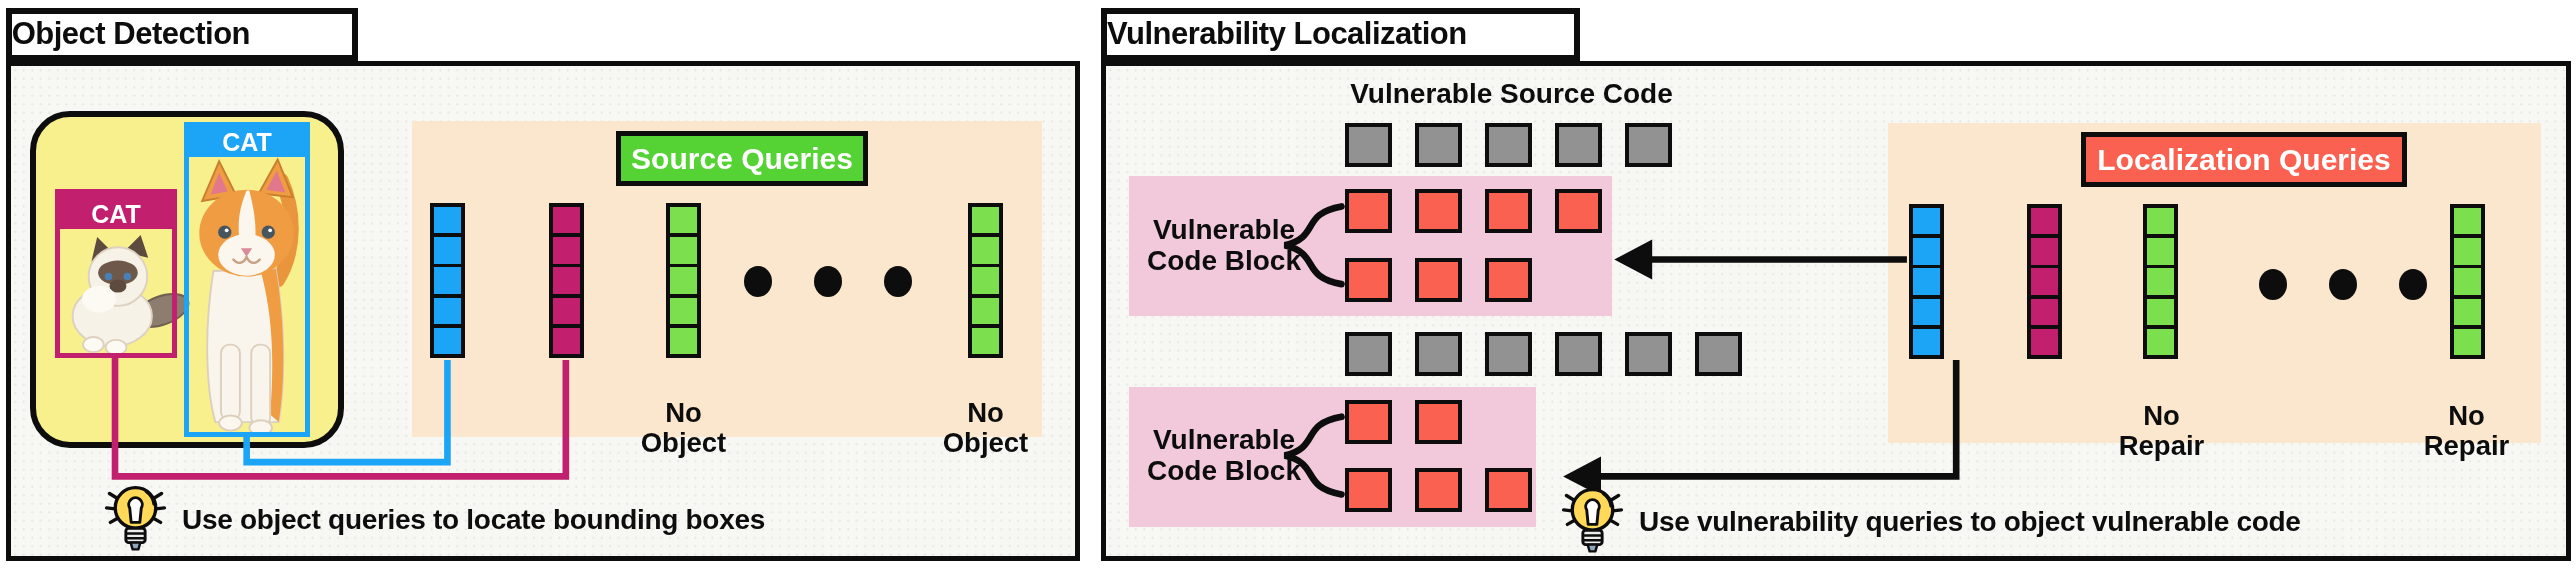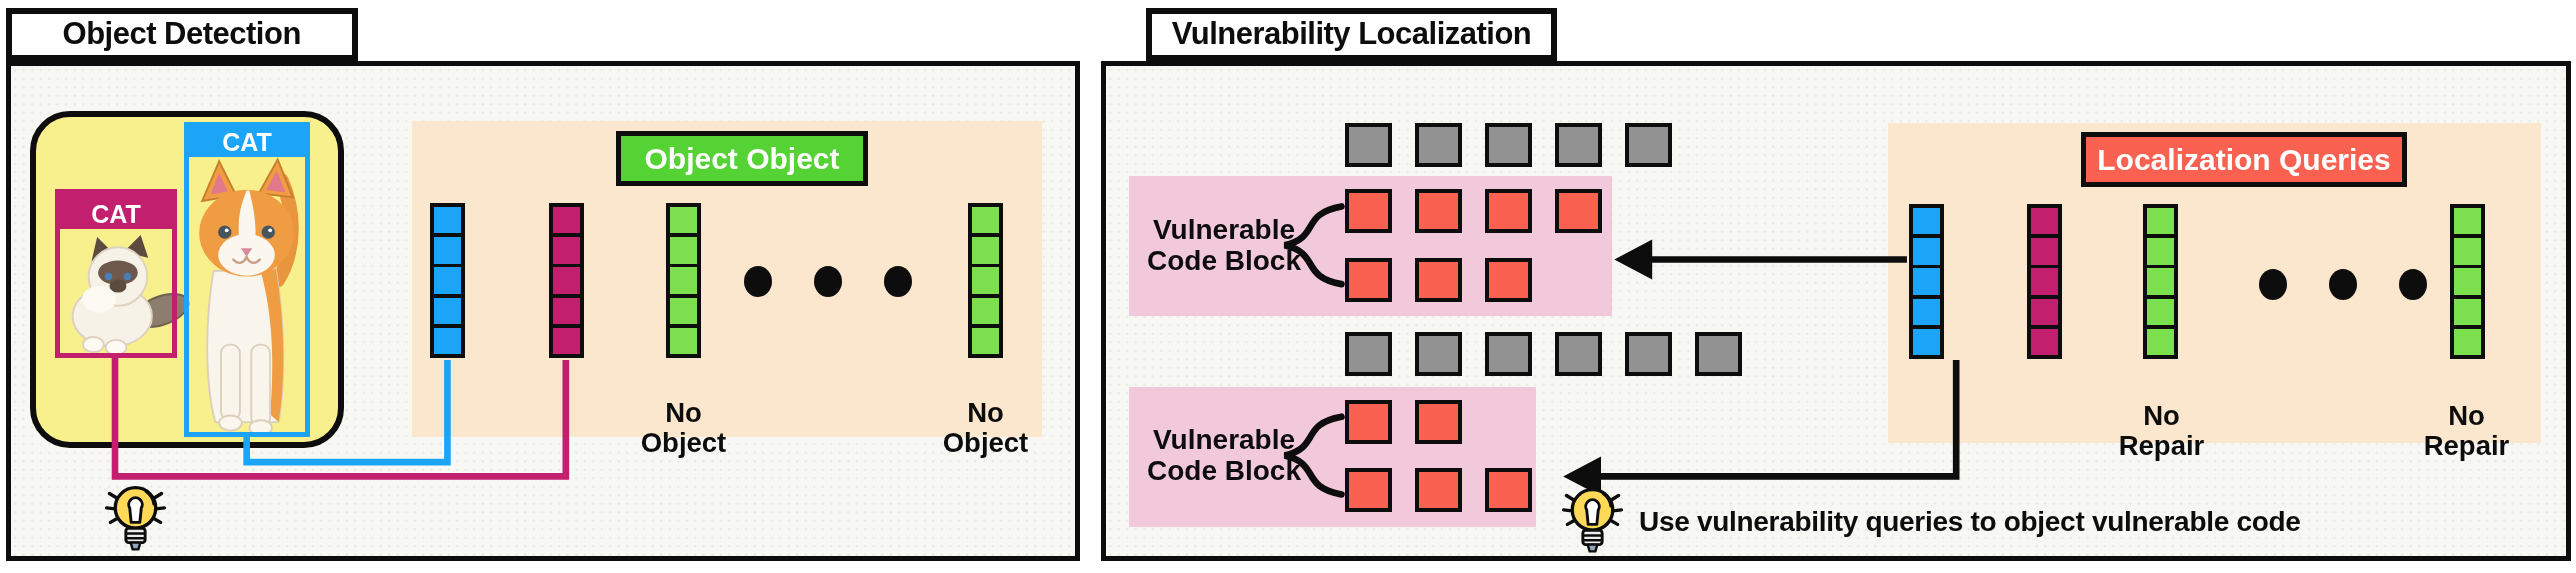--- a/index.html
+++ b/index.html
@@ -8,21 +8,21 @@
     font-family:"Liberation Sans","DejaVu Sans",sans-serif;font-weight:bold;color:#0d0d0d;
   }
   .panel{
     position:absolute;top:61px;height:500px;background:#f7f7f4;border:5.7px solid #0d0d0d;
     box-sizing:border-box;
     background-image:radial-gradient(#e9e9e3 1.1px, transparent 1.1px);
     background-size:8.5px 8.5px;
   }
   .title-box{
     position:absolute;top:7.6px;height:53px;background:#ffffff;border:6.6px solid #0d0d0d;
-    box-sizing:border-box;display:flex;align-items:center;justify-content:center;
+    box-sizing:border-box;display:flex;align-items:center;
     font-size:31px;letter-spacing:-0.5px;z-index:6;
   }
   
   .image-card{
     position:absolute;left:30px;top:111px;width:314px;height:337px;background:#f8f08c;
     border:6.6px solid #0d0d0d;border-radius:40px;box-sizing:border-box;z-index:1;
   }
   .bbox{position:absolute;box-sizing:border-box;z-index:2;}
   .bbox-blue{left:184px;top:122px;width:126px;height:315px;border:5.7px solid #1ca5f6;}
   .bbox-magenta{left:55px;top:189px;width:122px;height:169px;border:5.7px solid #c2206e;}
@@ -121,21 +121,21 @@
     </div>
   </div>
   <div class="bbox bbox-magenta">
     <div class="bbox-bar bar-magenta">
       <span>CAT</span>
     </div>
   </div>
 
   <div class="peach" style="left:412px;top:121px;width:630px;height:316px;"></div>
   <div class="query-label" style="left:616px;top:131px;width:252px;background:#55d234;">
-    <span>Object Object</span>
+    <span>Source Queries</span>
   </div>
 
   <div class="stack" style="left:430px;top:203px;">
       <div class="cell c-blue"></div>
       <div class="cell c-blue"></div>
       <div class="cell c-blue"></div>
       <div class="cell c-blue"></div>
       <div class="cell c-blue"></div>
     </div>
   <div class="stack" style="left:549px;top:203px;">
@@ -178,27 +178,29 @@
   <div class="caption" style="left:104px;top:479px;">
     <svg width="63" height="81" viewBox="0 0 64 84">
       <path d="M5,15 L13,20 M2,30 L11,31 M6,45 L13,41 M59,15 L51,20 M62,30 L53,31 M58,45 L51,41" stroke="#0d0d0d" stroke-width="3.5" stroke-linecap="round"></path>
       <circle cx="32" cy="30" r="21" fill="#ffd957" stroke="#0d0d0d" stroke-width="3.5"></circle>
       <path d="M43,13 a19,19 0 0 1 8,13" stroke="#0d0d0d" stroke-width="3" fill="none" stroke-linecap="round"></path>
       <path d="M26,30 a7,7 0 1 1 12,0 l-1.5,15 h-9 Z" fill="#ffffff" stroke="#0d0d0d" stroke-width="3" stroke-linejoin="round"></path>
       <rect x="22" y="51" width="20" height="15" rx="3" fill="#ececec" stroke="#0d0d0d" stroke-width="3"></rect>
       <path d="M22,56.5 h20 M22,61.5 h20" stroke="#0d0d0d" stroke-width="2.5"></path>
       <path d="M27,66 h10 l-2,7 h-6 Z" fill="#8fa8bc" stroke="#0d0d0d" stroke-width="2.5" stroke-linejoin="round"></path>
     </svg>
+    <span class="caption-text">Use object queries to locate bounding boxes</span>
   </div>
 
   <div class="panel" style="left:1101px;width:1470px;"></div>
-  <div class="title-box" style="left:1146px;width:411px;">
+  <div class="title-box" style="left:1101px;width:479px;">
     <span>Vulnerability Localization</span>
   </div>
 
+  <div class="heading" style="left:1322px;top:78px;width:379px;">Vulnerable Source Code</div>
 
   <div class="pink-block" style="left:1129px;top:176px;width:483px;height:140px;"></div>
   <div class="pink-block" style="left:1129px;top:387px;width:407px;height:140px;"></div>
 
   <div class="block-label" style="left:1133px;top:214px;">
     <div>Vulnerable</div>
     <div>Code Block</div>
   </div>
   <div class="block-label" style="left:1133px;top:424px;">
     <div>Vulnerable</div>

